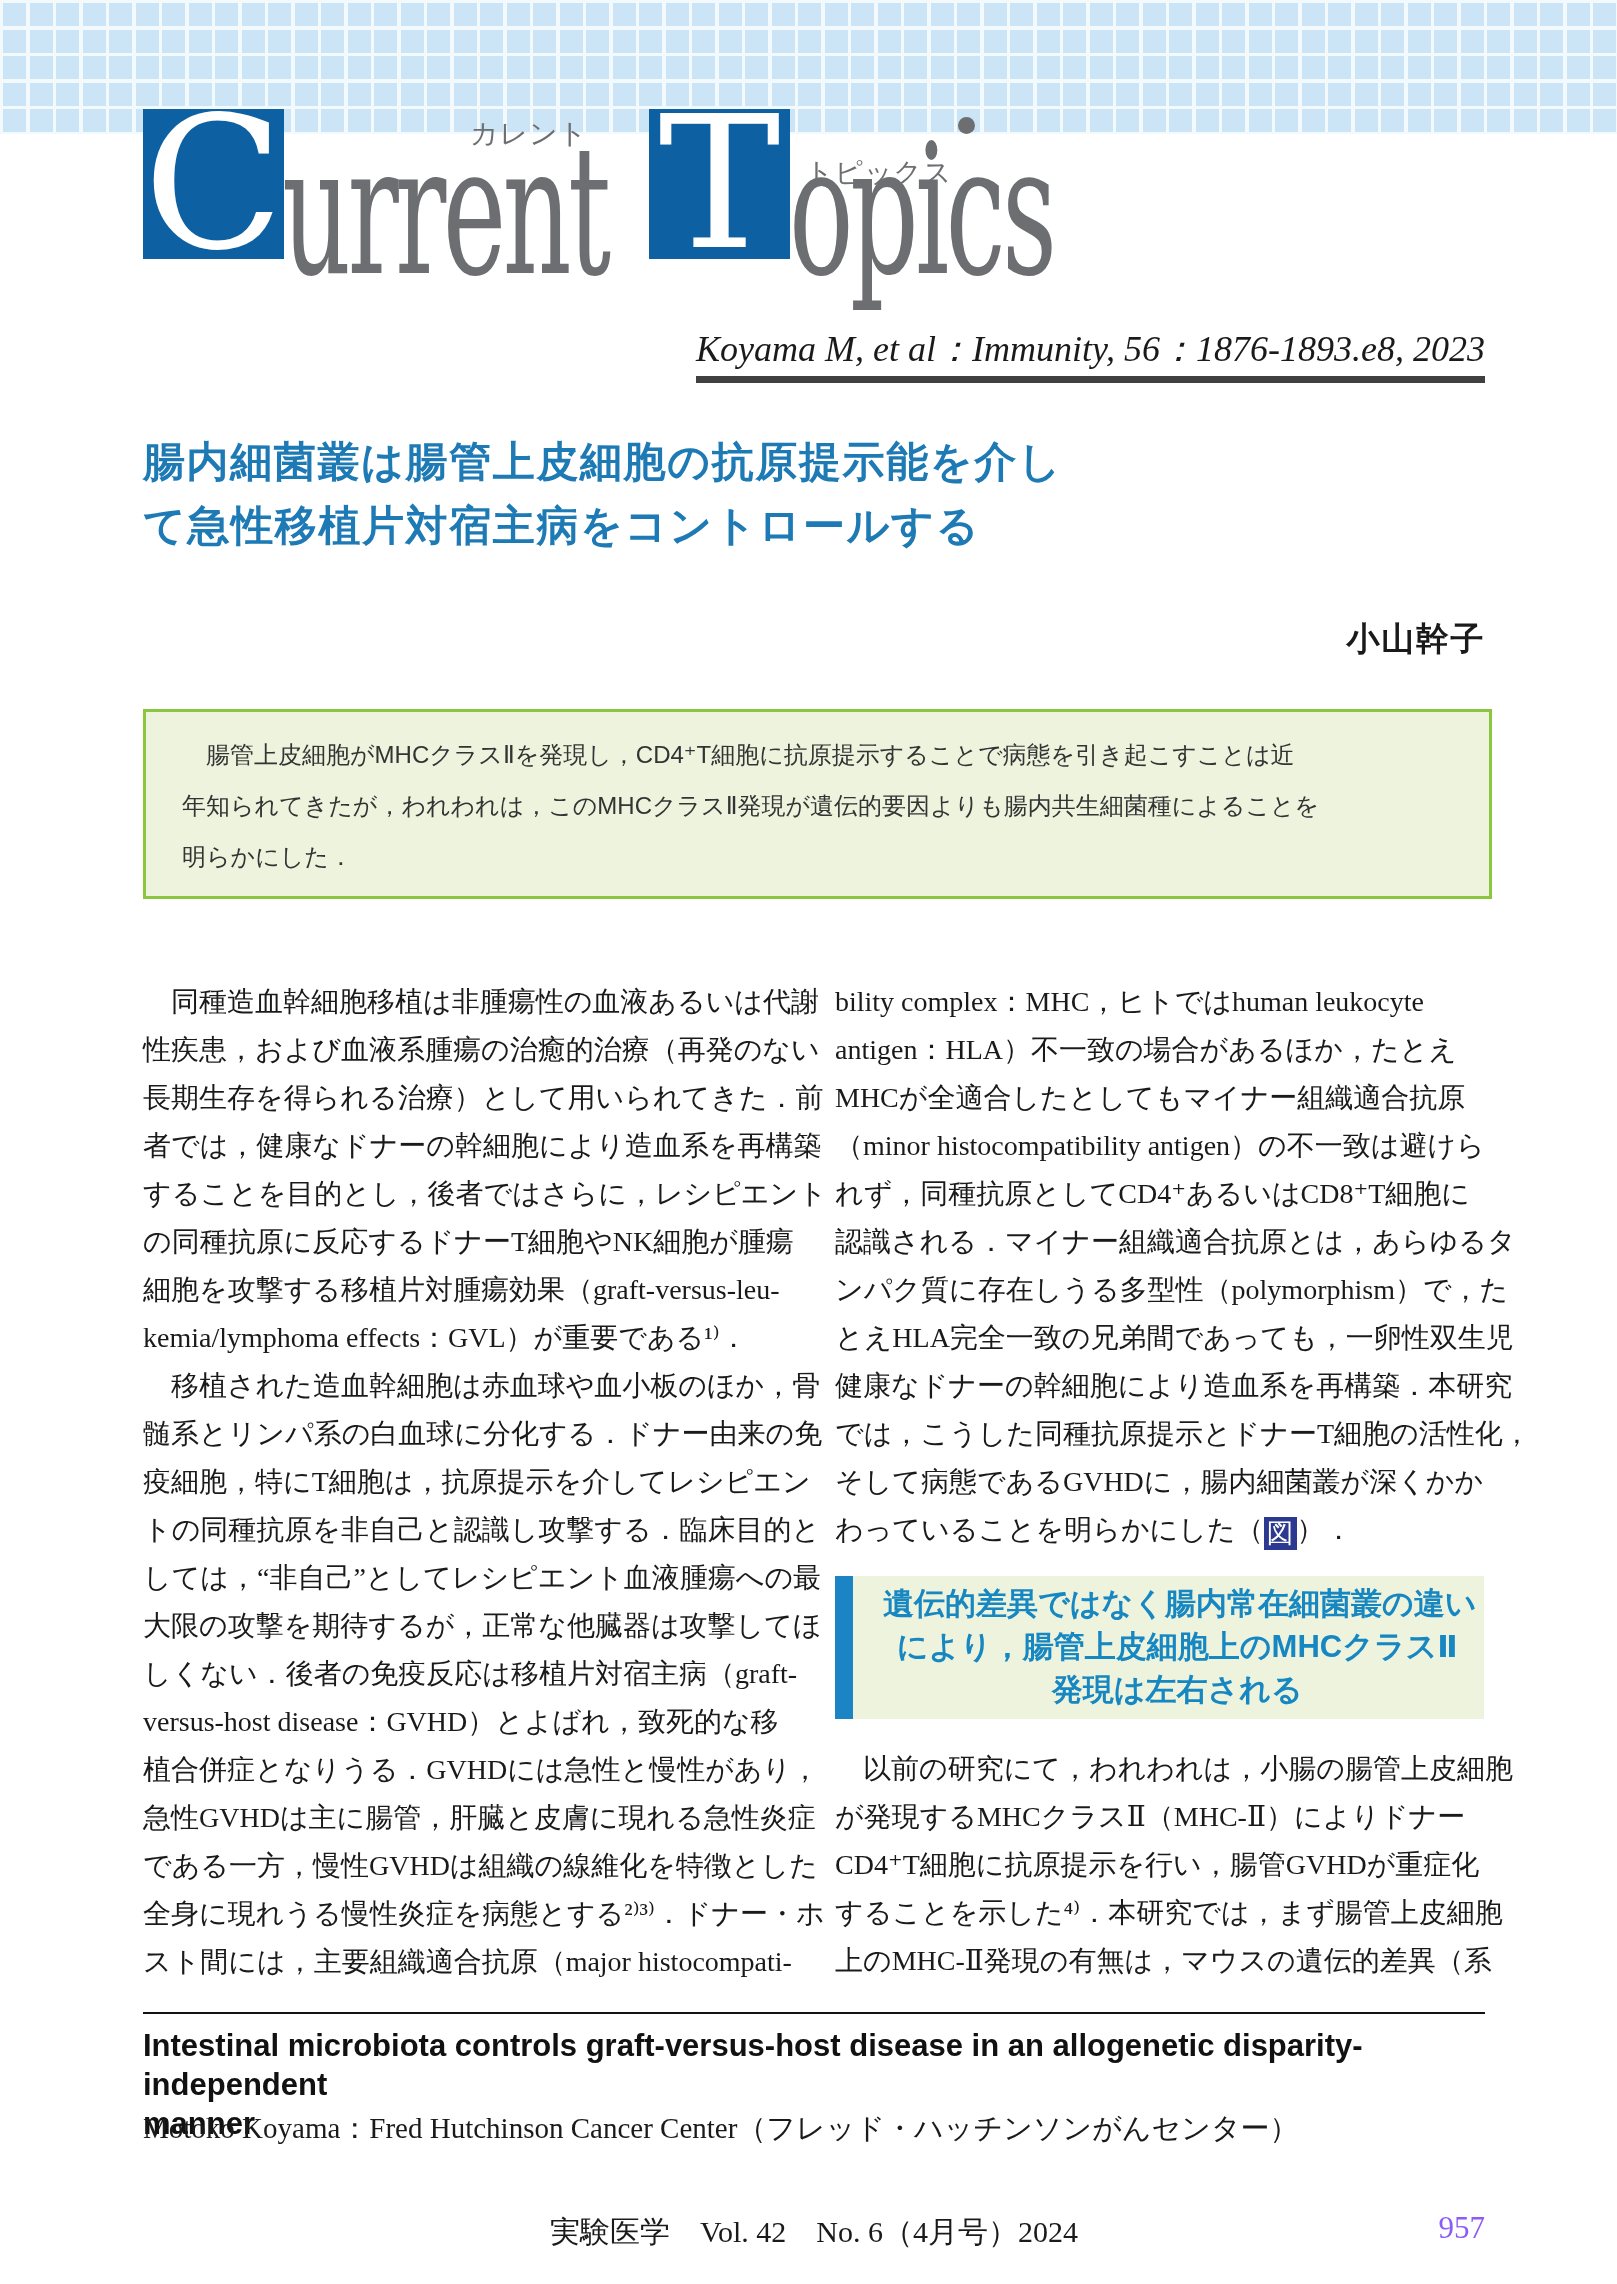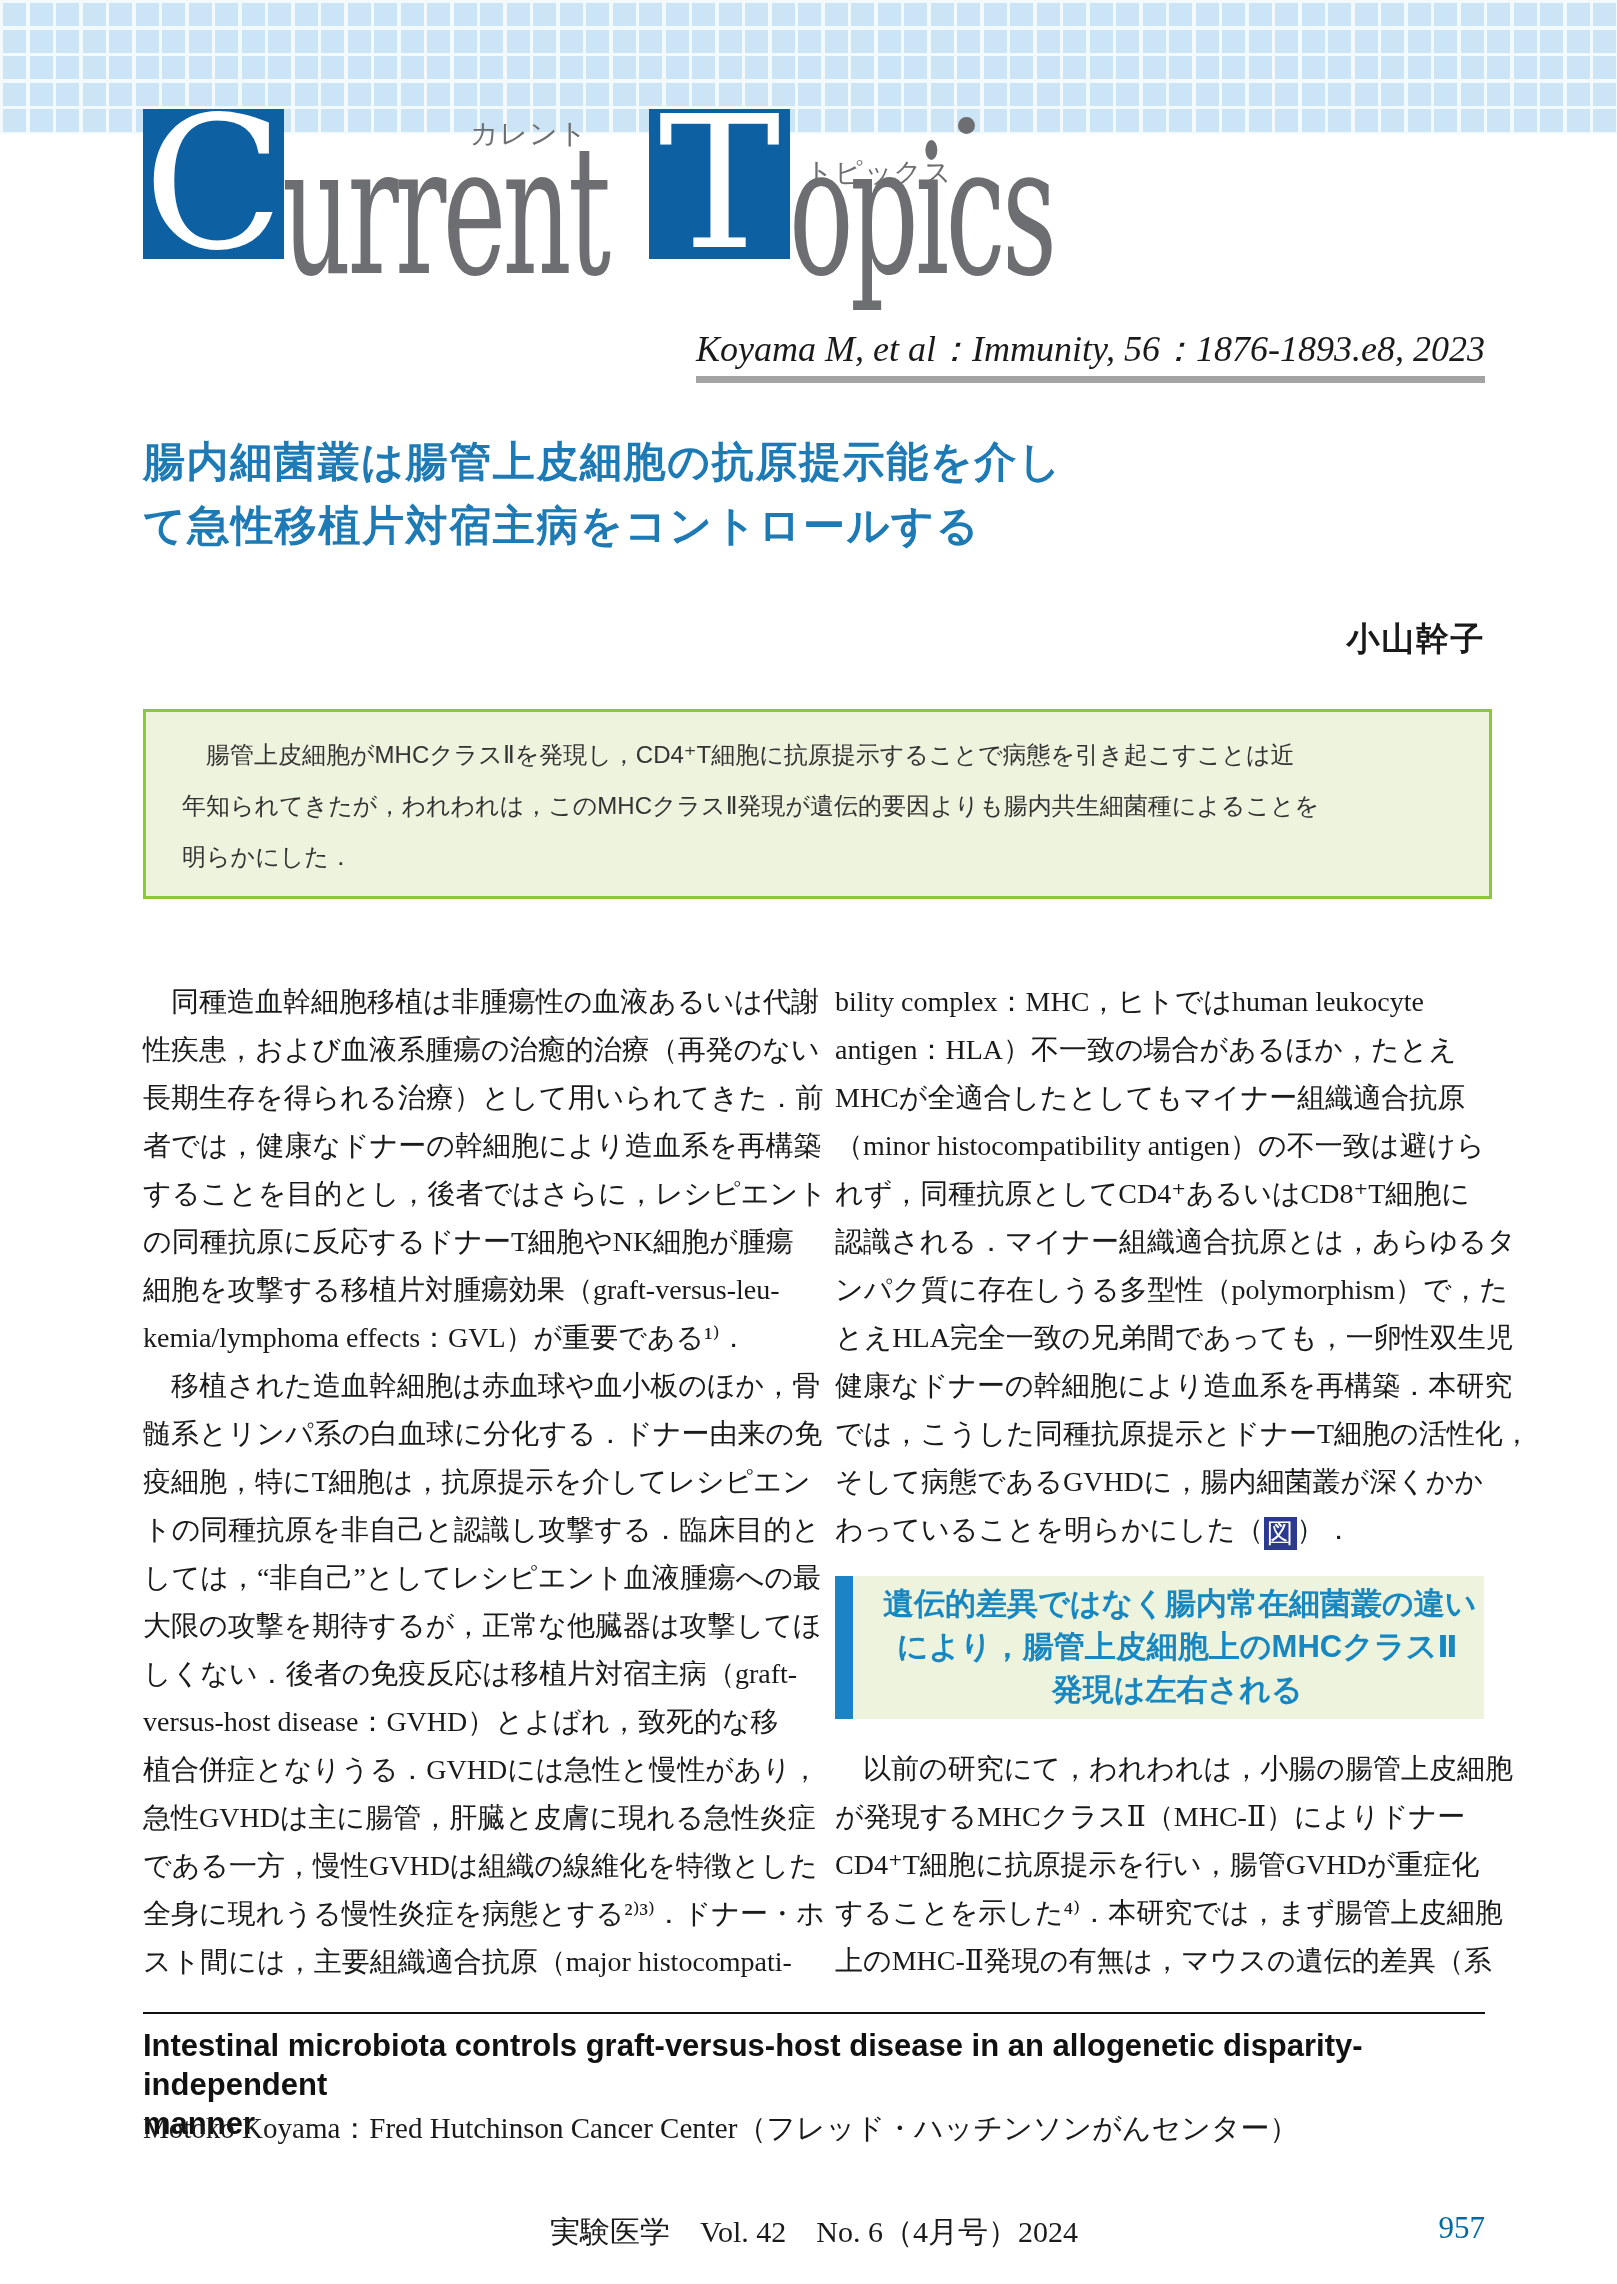--- a/index.html
+++ b/index.html
@@ -34,21 +34,21 @@
   .logo .ruby{
     position:absolute;top:6.2px;font-family:"Liberation Sans","DejaVu Sans",sans-serif;
     color:#6d6e71;font-size:28px;letter-spacing:0.8px;white-space:nowrap;
   }
   .logo .ruby-current{left:327px;}
   .logo .ruby-topics{left:662px;margin-top:39px;}
   .logo .dot{position:absolute;left:815px;top:7.8px;width:17px;height:17px;border-radius:50%;background:#6d6e71;}
   
   .citation{
     position:absolute;right:133px;top:330px;font-style:italic;font-size:36px;line-height:1.1;
-    padding-bottom:6.2px;border-bottom:7px solid #a3a3a3;white-space:nowrap;
+    padding-bottom:6.2px;border-bottom:7px solid #404040;white-space:nowrap;
   }
   
   .title{
     position:absolute;left:143px;top:430px;width:1342px;
     font-family:"Liberation Sans","DejaVu Sans",sans-serif;font-weight:bold;
     font-size:42px;line-height:64px;color:#1d7ab5;letter-spacing:1.6px;
   }
   .author{
     position:absolute;right:133px;top:617px;
     font-family:"Liberation Sans","DejaVu Sans",sans-serif;font-weight:bold;
@@ -83,21 +83,21 @@
   .subhead .line{height:43px;white-space:nowrap;}
   
   .footnote-rule{position:absolute;left:143px;top:2012px;width:1342px;height:2.3px;background:#111111;}
   .en-title{
     position:absolute;left:143px;top:2026px;width:1342px;
     font-family:"Liberation Sans","DejaVu Sans",sans-serif;font-weight:bold;
     font-size:31px;line-height:39px;color:#111111;
   }
   .affiliation{position:absolute;left:143px;top:2109px;font-size:29px;color:#1a1a1a;white-space:nowrap;}
   .journal-line{position:absolute;left:143px;top:2212px;width:1342px;text-align:center;font-size:30px;color:#1a1a1a;}
-  .page-number{position:absolute;right:133px;top:2210px;font-size:31px;color:#0369a1;}
+  .page-number{position:absolute;right:133px;top:2210px;font-size:31px;color:#8b5cf6;}
 </style>
 </head>
 <body>
 
 <div id="page">
 
   <div class="checker"></div>
 
   <div class="logo">
     <div class="box box-c">

